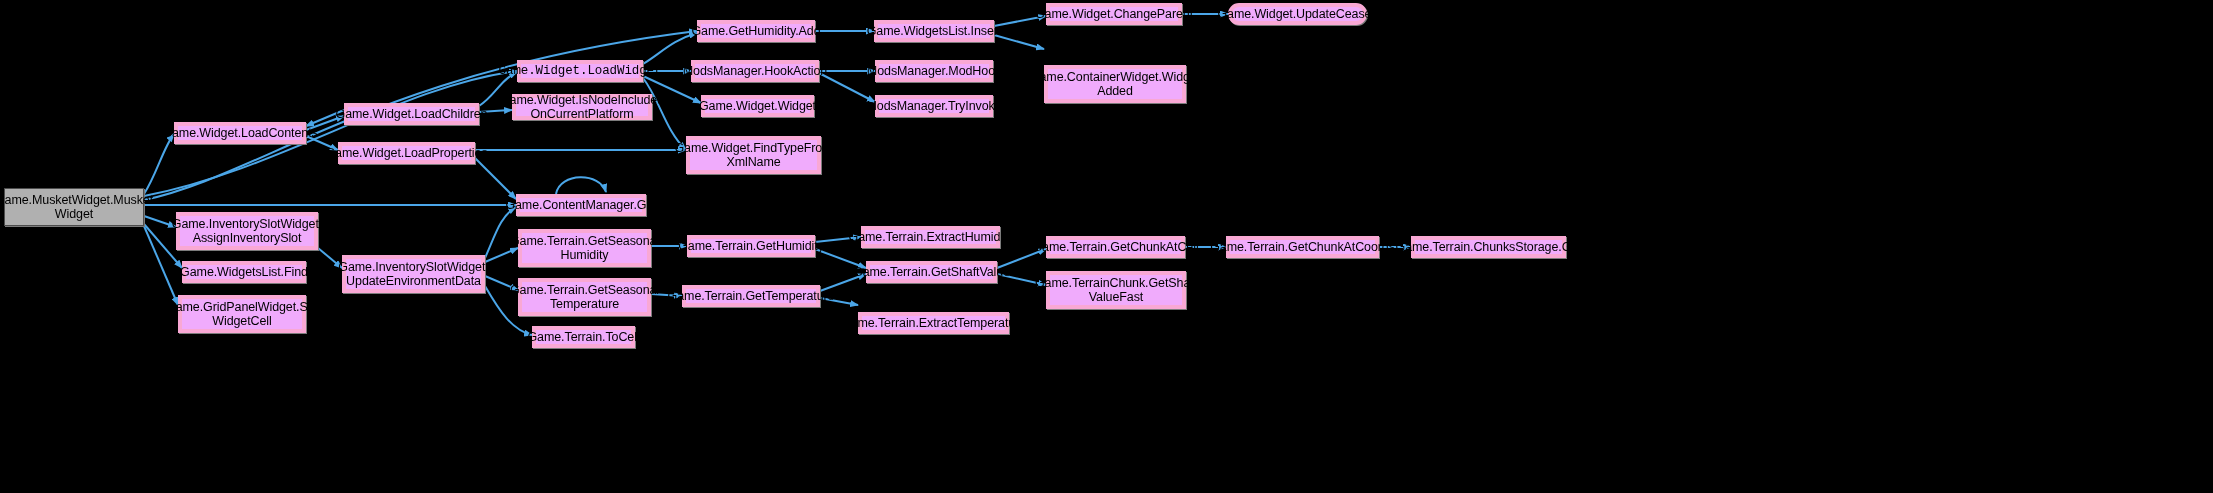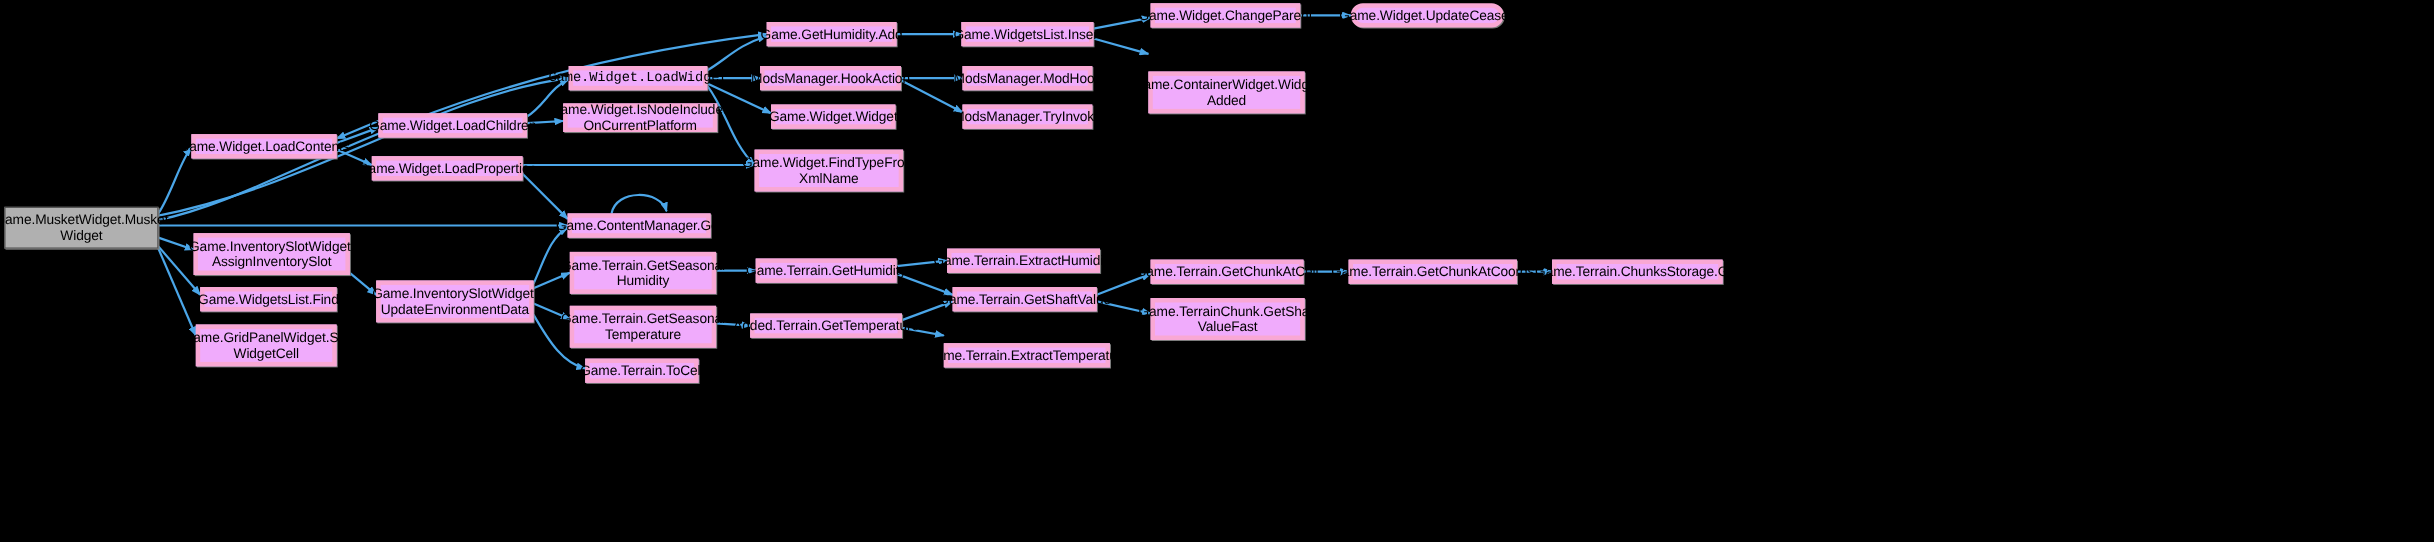--- a/index.html
+++ b/index.html
@@ -118,21 +118,21 @@
 Humidity</span></div>
       <div class="node" style="left: 518px; top: 278px; width: 133px; height: 38px;"><span>Game.Terrain.GetSeasonal
 Temperature</span></div>
       <div class="node" style="left: 532px; top: 326px; width: 103px; height: 22px;"><span>Game.Terrain.ToCell</span></div>
       <div class="node" style="left: 697px; top: 20px; width: 118px; height: 22px;"><span>Game.GetHumidity.Add</span></div>
       <div class="node" style="left: 691px; top: 60px; width: 128px; height: 22px;"><span>ModsManager.HookAction</span></div>
       <div class="node" style="left: 701px; top: 95px; width: 113px; height: 22px;"><span>Game.Widget.Widget</span></div>
       <div class="node" style="left: 686px; top: 136px; width: 135px; height: 38px;"><span>Game.Widget.FindTypeFrom
 XmlName</span></div>
       <div class="node" style="left: 687px; top: 235px; width: 128px; height: 22px;"><span>Game.Terrain.GetHumidity</span></div>
-      <div class="node" style="left: 682px; top: 285px; width: 138px; height: 22px;"><span>Added.Terrain.GetTemperature</span></div>
+      <div class="node" style="left: 682px; top: 285px; width: 138px; height: 22px;"><span>Game.Terrain.GetTemperature</span></div>
       <div class="node" style="left: 874px; top: 20px; width: 120px; height: 22px;"><span>Game.WidgetsList.Insert</span></div>
       <div class="node" style="left: 875px; top: 60px; width: 118px; height: 22px;"><span>ModsManager.ModHook</span></div>
       <div class="node" style="left: 875px; top: 95px; width: 118px; height: 22px;"><span>ModsManager.TryInvoke</span></div>
       <div class="node" style="left: 861px; top: 226px; width: 139px; height: 22px;"><span>Game.Terrain.ExtractHumidity</span></div>
       <div class="node" style="left: 866px; top: 261px; width: 131px; height: 22px;"><span>Game.Terrain.GetShaftValue</span></div>
       <div class="node" style="left: 858px; top: 312px; width: 151px; height: 22px;"><span>Game.Terrain.ExtractTemperature</span></div>
       <div class="node" style="left: 1046px; top: 3px; width: 136px; height: 22px;"><span>Game.Widget.ChangeParent</span></div>
       <div class="node" style="left: 1044px; top: 37px; width: 142px; height: 38px; margin-top: 28px;"><span>Game.ContainerWidget.Widget
 Added</span></div>
       <div class="node" style="left: 1046px; top: 236px; width: 139px; height: 22px;"><span>Game.Terrain.GetChunkAtCell</span></div>

